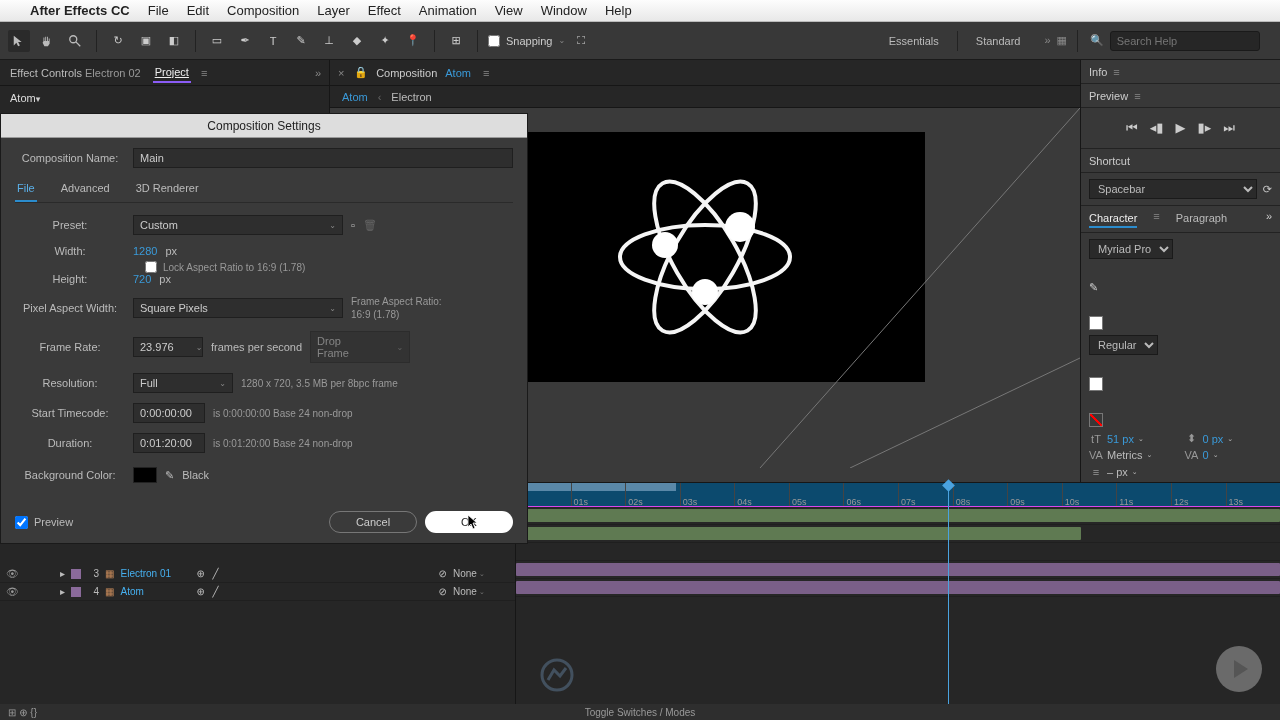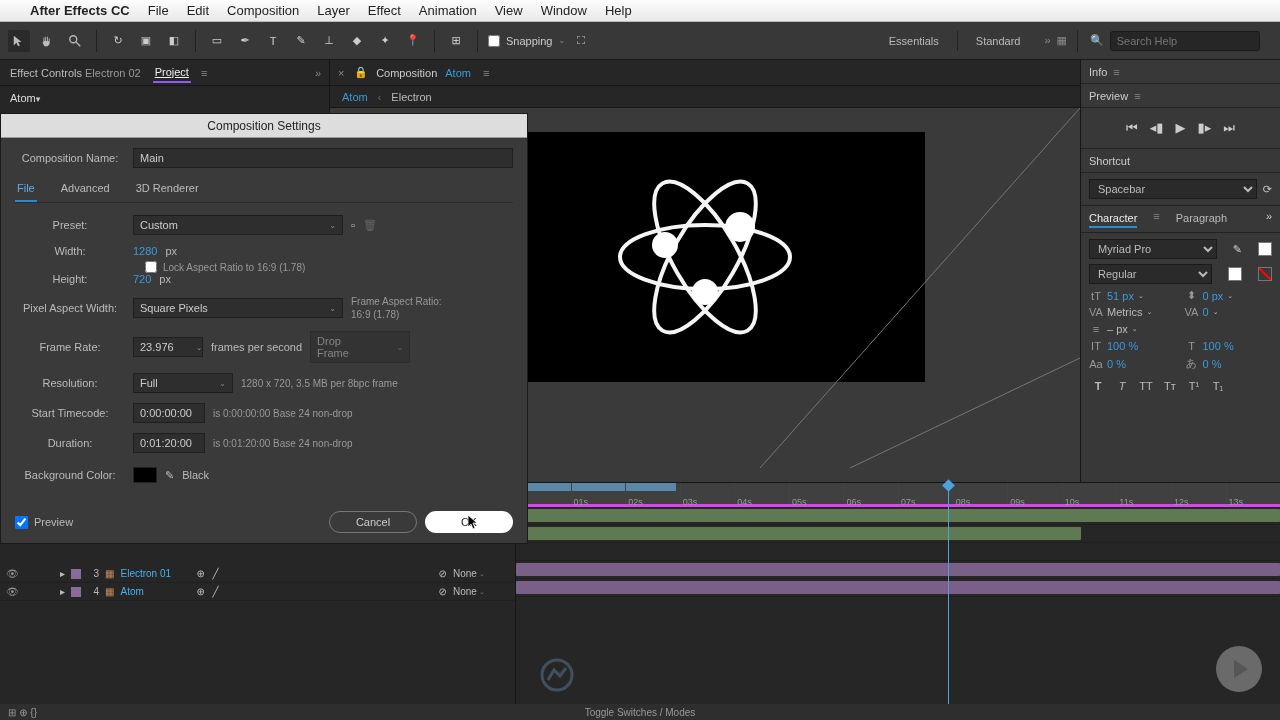--- a/index.html
+++ b/index.html
@@ -64,21 +64,21 @@
 .panel-title .pmenu { margin-left: 6px; color: #888; }
 .panel-body { padding: 6px 8px; border-bottom: 1px solid #222; }
 .playback { display: flex; justify-content: center; gap: 12px; padding: 6px 0; color: #ccc; }
 .playback span { font-size: 13px; }
 .shortcut-row { display: flex; align-items: center; gap: 6px; }
 .shortcut-row select, .char-row select { background: #2a2a2a; border: 1px solid #1a1a1a; color: #bbb; font-size: 11px; padding: 2px 4px; flex: 1; }
 .char-tabs { display: flex; gap: 16px; padding: 4px 8px; border-bottom: 1px solid #222; }
 .char-tabs .ct { padding: 2px 0; color: #bbb; }
 .char-tabs .ct.active { border-bottom: 2px solid #2b8ccd; color: #eee; }
 .char-body { padding: 6px 8px; display: flex; flex-direction: column; gap: 5px; }
-.char-row { display: flex; align-items: center; gap: 16px; }
+.char-row { display: flex; align-items: flex-start; gap: 22px; flex-direction: column; }
 .char-grid { display: grid; grid-template-columns: 1fr 1fr; gap: 4px 8px; }
 .cg { display: flex; align-items: center; gap: 4px; color: #bbb; }
 .cg .ico { width: 14px; text-align: center; color: #999; }
 .cg .val { color: #3a9ad9; }
 .type-btns { display: flex; gap: 6px; padding: 4px 0; color: #bbb; font-family: Georgia, serif; }
 .type-btns span { width: 18px; text-align: center; }
 
 
 .dialog { position: absolute; left: 0; top: 113px; width: 528px; background: #3a3a3a; border: 1px solid #1a1a1a; z-index: 10; font-size: 11px; color: #bbb; }
 .dialog-title { height: 24px; background: #ddd; color: #222; display: flex; align-items: center; justify-content: center; font-size: 12px; border-bottom: 1px solid #999; }
@@ -104,21 +104,21 @@
 .dialog-footer .btns { margin-left: auto; display: flex; gap: 8px; }
 .btn { width: 88px; height: 22px; border-radius: 11px; display: flex; align-items: center; justify-content: center; font-size: 11px; }
 .btn.cancel { background: #3a3a3a; border: 1px solid #777; color: #ccc; }
 .btn.ok { background: #fff; color: #222; font-weight: 500; position: relative; }
 .cursor { position: absolute; width: 14px; height: 18px; left: 42px; top: 3px; }
 
 
 .timeline-area { position: absolute; left: 0; right: 0; bottom: 16px; top: 482px; background: #262626; border-top: 1px solid #161616; display: flex; }
 .tl-left { width: 516px; background: #262626; border-right: 1px solid #161616; }
 .tl-right { flex: 1; background: #262626; position: relative; }
-.ruler { height: 24px; background: #404040; border-bottom: 3px solid #d946ef; position: relative; }
+.ruler { height: 24px; background: #0c4a6e; border-bottom: 1px solid #d946ef; position: relative; }
 .ruler .ticks { position: absolute; left: 0; right: 0; top: 0; height: 100%; display: flex; }
 .tick { flex: 1; border-left: 1px solid #444; position: relative; font-size: 9px; color: #999; padding-left: 2px; padding-top: 14px; }
 .wa { position: absolute; top: 0; height: 8px; background: #5a7a8a; }
 .playhead { position: absolute; top: 0; bottom: 0; width: 1px; background: #4aa3e0; }
 .playhead::before { content: ''; position: absolute; top: -2px; left: -4px; width: 9px; height: 9px; background: #4aa3e0; transform: rotate(45deg); }
 .track-row { height: 18px; border-bottom: 1px solid #1f1f1f; display: flex; align-items: center; position: relative; }
 .bar { position: absolute; top: 2px; bottom: 2px; border-radius: 1px; opacity: .85; }
 .bar.green { background: #6a8a5a; }
 .bar.purple { background: #8a6a9a; }
 .layer-row { height: 18px; display: flex; align-items: center; gap: 6px; padding: 0 6px; border-bottom: 1px solid #1f1f1f; font-size: 10px; color: #bbb; }

